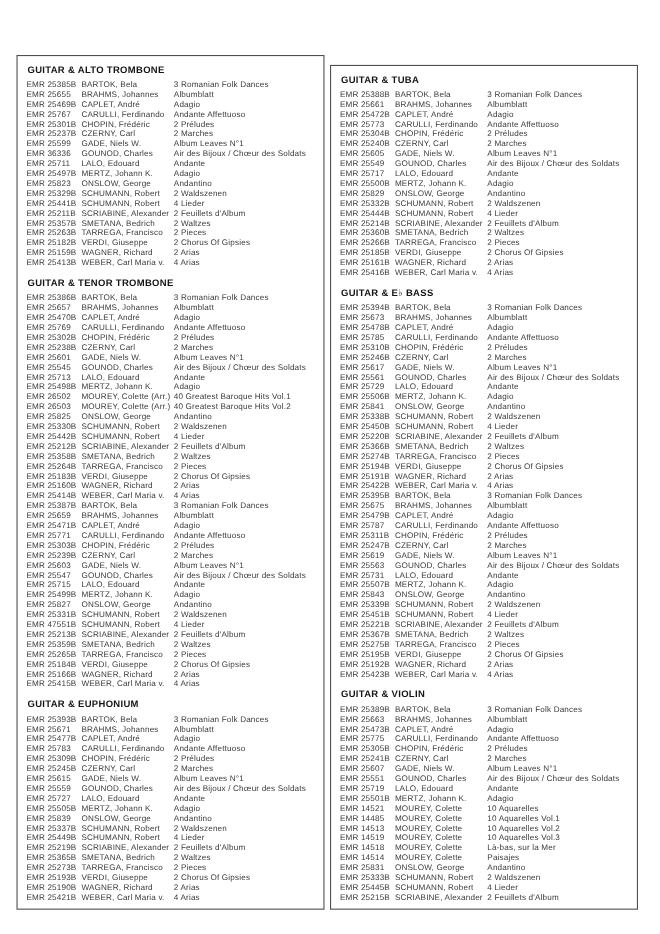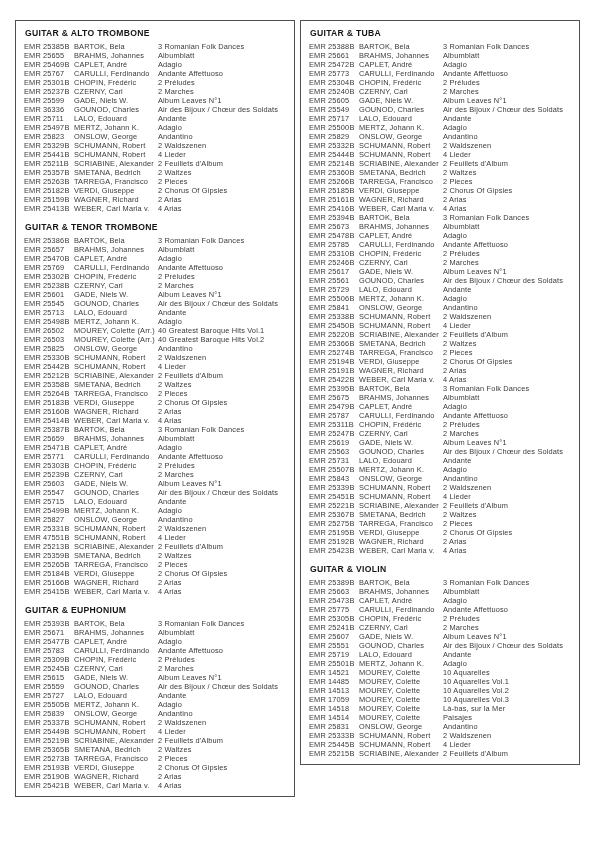--- a/index.html
+++ b/index.html
@@ -2,21 +2,21 @@
 <html><head>
 <meta charset="utf-8">
 <style>
   html,body{margin:0;padding:0;background:#ffffff;}
   .sheet{
     position:relative;width:600px;height:849px;background:#ffffff;overflow:hidden;
     font-family:"Liberation Sans","DejaVu Sans",sans-serif;color:#3a3a3a;
   }
   .columns{
     position:absolute;left:15px;top:20px;width:565px;height:807px;
-    display:flex;gap:5px;align-items:flex-start;
+    display:flex;gap:5px;align-items:flex-end;
   }
   .column-box{
     flex:1;border:1.4px solid #4f4f4f;background:#ffffff;
     padding:6px 4px 6px 8px;box-sizing:border-box;overflow:hidden;
   }
   .section-title{
     font-size:8.6px;font-weight:bold;color:#151515;letter-spacing:0.3px;
     line-height:10px;margin:9px 0 4px 1px;white-space:nowrap;
   }
   .section:first-child .section-title{margin-top:1px;}
@@ -527,20 +527,21 @@
             <span class="cell">WAGNER, Richard</span>
             <span class="cell">2 Arias</span>
           </div>
           <div class="row">
             <span class="cell">EMR 25416B</span>
             <span class="cell">WEBER, Carl Maria v.</span>
             <span class="cell">4 Arias</span>
           </div>
         </div>
         <div class="section">
+          <div class="section-title">GUITAR &amp; E♭ BASS</div>
           <div class="row">
             <span class="cell">EMR 25394B</span>
             <span class="cell">BARTOK, Bela</span>
             <span class="cell">3 Romanian Folk Dances</span>
           </div>
           <div class="row">
             <span class="cell">EMR 25673</span>
             <span class="cell">BRAHMS, Johannes</span>
             <span class="cell">Albumblatt</span>
           </div>
@@ -788,21 +789,21 @@
             <span class="cell">EMR 14485</span>
             <span class="cell">MOUREY, Colette</span>
             <span class="cell">10 Aquarelles Vol.1</span>
           </div>
           <div class="row">
             <span class="cell">EMR 14513</span>
             <span class="cell">MOUREY, Colette</span>
             <span class="cell">10 Aquarelles Vol.2</span>
           </div>
           <div class="row">
-            <span class="cell">EMR 17059</span>
+            <span class="cell">EMR 14519</span>
             <span class="cell">MOUREY, Colette</span>
             <span class="cell">10 Aquarelles Vol.3</span>
           </div>
           <div class="row">
             <span class="cell">EMR 14518</span>
             <span class="cell">MOUREY, Colette</span>
             <span class="cell">Là-bas, sur la Mer</span>
           </div>
           <div class="row">
             <span class="cell">EMR 14514</span>

